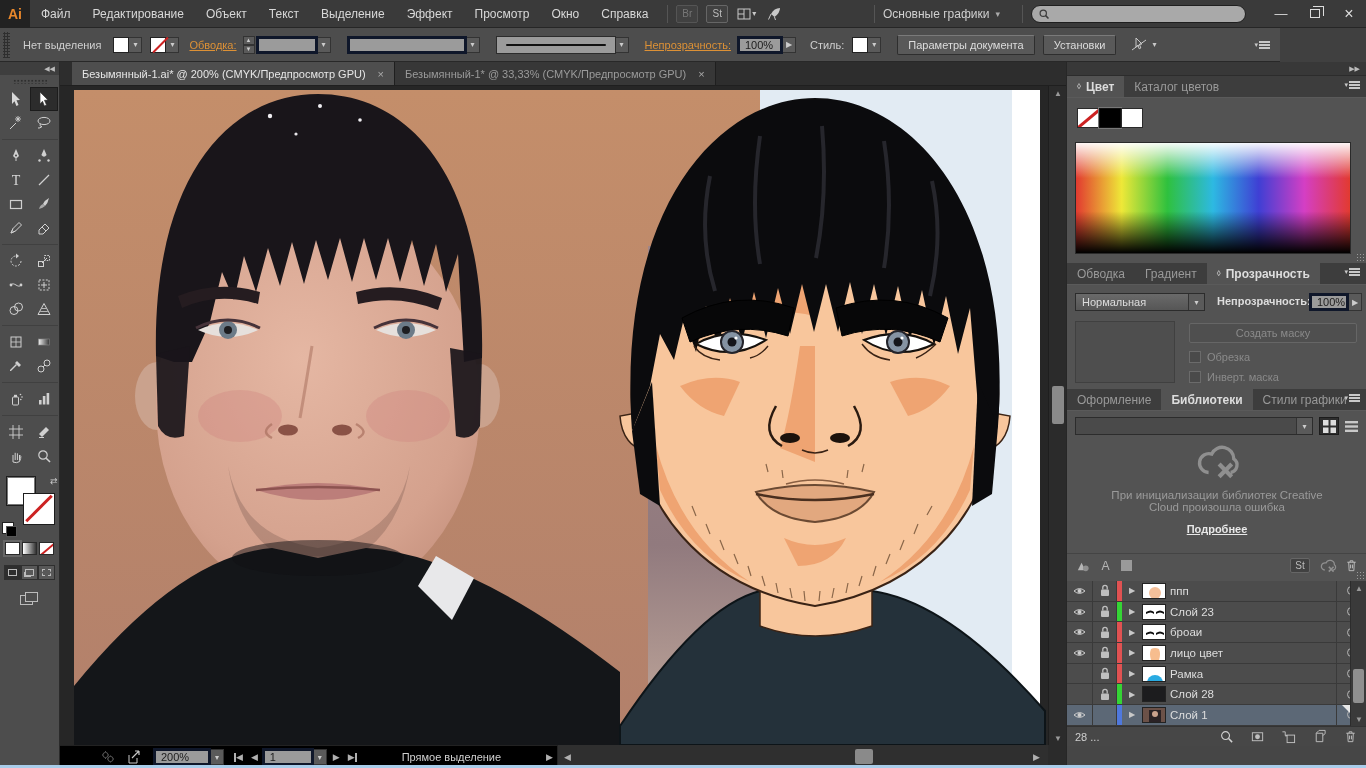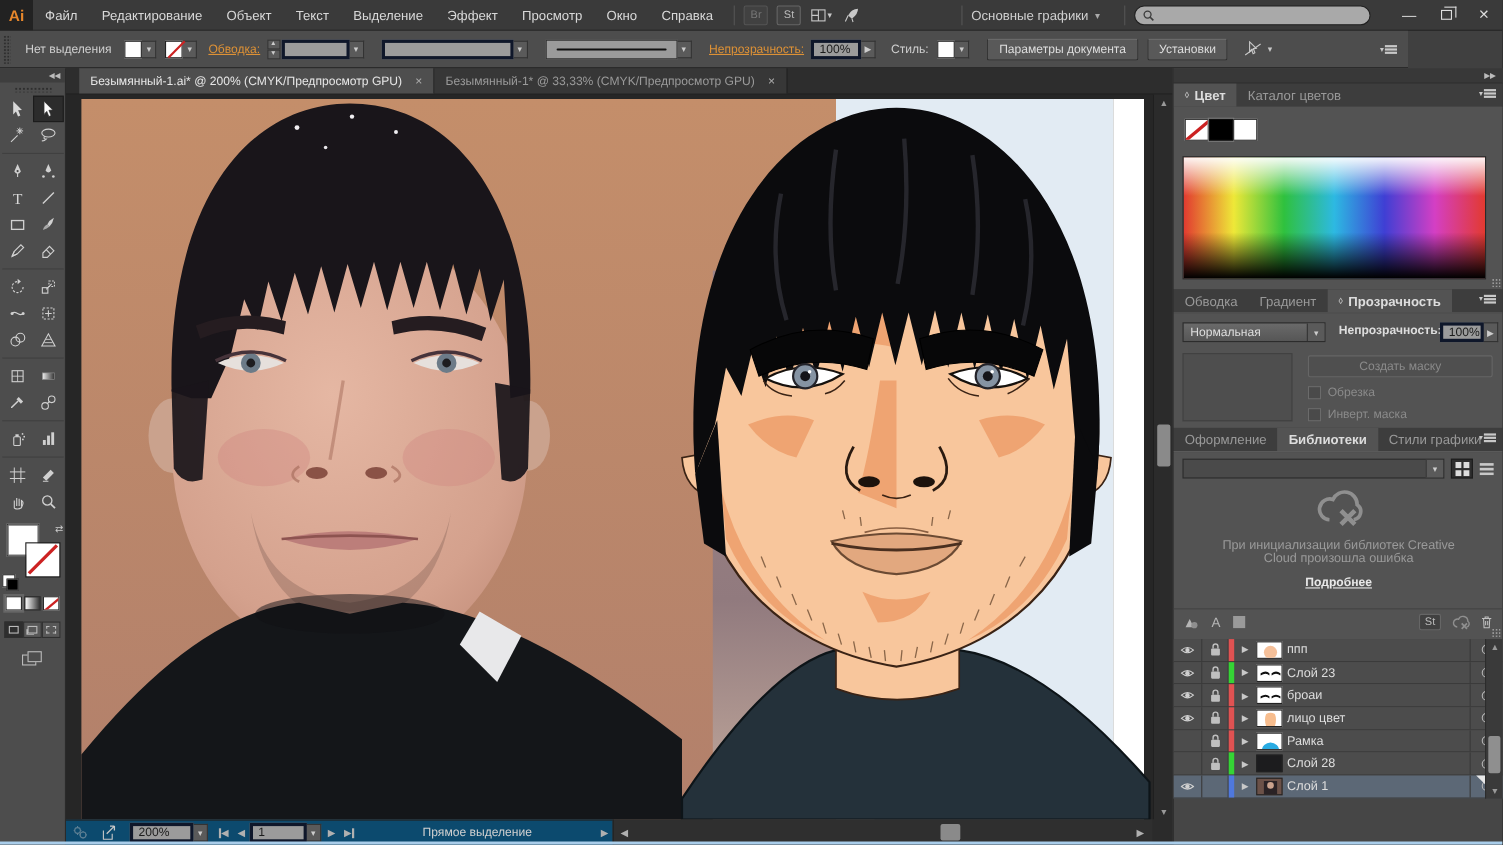--- a/index.html
+++ b/index.html
@@ -102,22 +102,22 @@
     display:flex; align-items:stretch; padding-left:12px; border-bottom:1px solid #1f1f1f; }
   .dtab { display:flex; align-items:center; padding:0 10px; font-size:11px; color:#9a9a9a;
     background:#373737; border-right:1px solid #1f1f1f; }
   .dtab.active { background:#4e4e4e; color:#e6e6e6; }
   .dtab .x { margin-left:12px; color:#aaa; font-size:11px; }
   .canvas-wrap { position:absolute; left:0; top:24px; width:988px; height:659px; }
   .vscroll { position:absolute; left:988px; top:24px; width:18px; height:659px; background:#2b2b2b; border-left:1px solid #1e1e1e; }
   .vs-btn { position:absolute; left:0; width:18px; height:14px; color:#999; font-size:8px;
     display:flex; align-items:center; justify-content:center; }
   .vs-thumb { position:absolute; left:3px; top:300px; width:12px; height:38px; background:#8a8a8a; border-radius:2px; }
-  .statusrow { position:absolute; left:0; top:683px; width:1006px; height:23px; background:#0c4a6e;
-    display:flex; align-items:center; border-top:1px solid #222; }
+  .statusrow { position:absolute; left:0; top:683px; width:1006px; height:23px; background:#000000;
+    display:flex; align-items:center; border-top:1px solid #222;padding-left:35px; }
   .sb-ico { margin:0 5px; color:#b8b8b8; display:flex; align-items:center; }
   .sb-ico.dim { opacity:.45; }
   .zoomfield { width:58px; }
   .nav-btn { color:#b0b0b0; font-size:9px; margin:0 4px; display:flex; align-items:center; }
   .nav-btn .bar { display:inline-block; width:2px; height:9px; background:#b0b0b0; }
   .toolstatus { flex:1; text-align:center; color:#d0d0d0; }
   .hscroll { position:absolute; left:497px; top:683px; width:491px; height:23px; background:#2f2f2f;
     border-left:1px solid #222; display:flex; align-items:center; }
   .hs-thumb { position:absolute; left:297px; top:4px; width:18px; height:15px; background:#8a8a8a; border-radius:2px; }
   .corner { position:absolute; left:988px; top:683px; width:18px; height:23px; background:#2b2b2b; }
@@ -1214,16 +1214,45 @@
         <div class="vs-btn" style="top:0;width:16px">
             <span>▲</span>
           </div>
         <div class="vs-thumb"></div>
         <div class="vs-btn" style="bottom:0;width:16px">
             <span>▼</span>
           </div>
       </div>
     </div>
 
+    <div class="layersbar">
+      <span style="color:#cfcfcf">28 ...</span>
+      <span class="spacer"></span>
+      <span class="lb-ico">
+          <svg width="15" height="15">
+            <use href="#i-zoom"></use>
+          </svg>
+        </span>
+      <span class="lb-ico">
+          <svg width="15" height="15">
+            <use href="#i-maskic"></use>
+          </svg>
+        </span>
+      <span class="lb-ico">
+          <svg width="15" height="15">
+            <use href="#i-sublayer"></use>
+          </svg>
+        </span>
+      <span class="lb-ico">
+          <svg width="15" height="15">
+            <use href="#i-newlayer"></use>
+          </svg>
+        </span>
+      <span class="lb-ico">
+          <svg width="15" height="15">
+            <use href="#i-trash"></use>
+          </svg>
+        </span>
+    </div>
   </div>
 
   <div class="blueline"></div>
 </div>
 
 </body></html>

